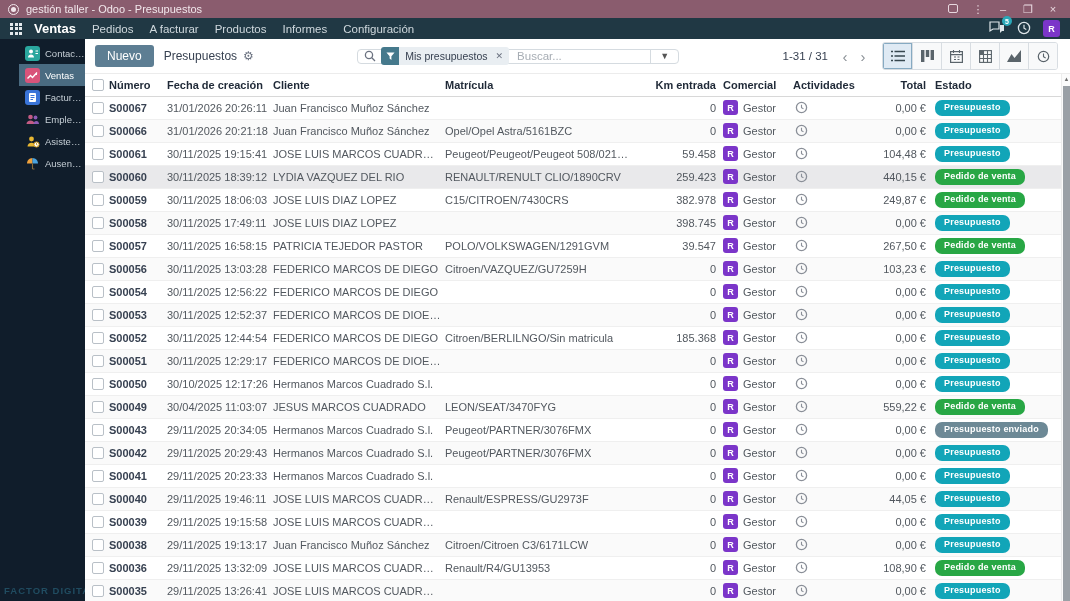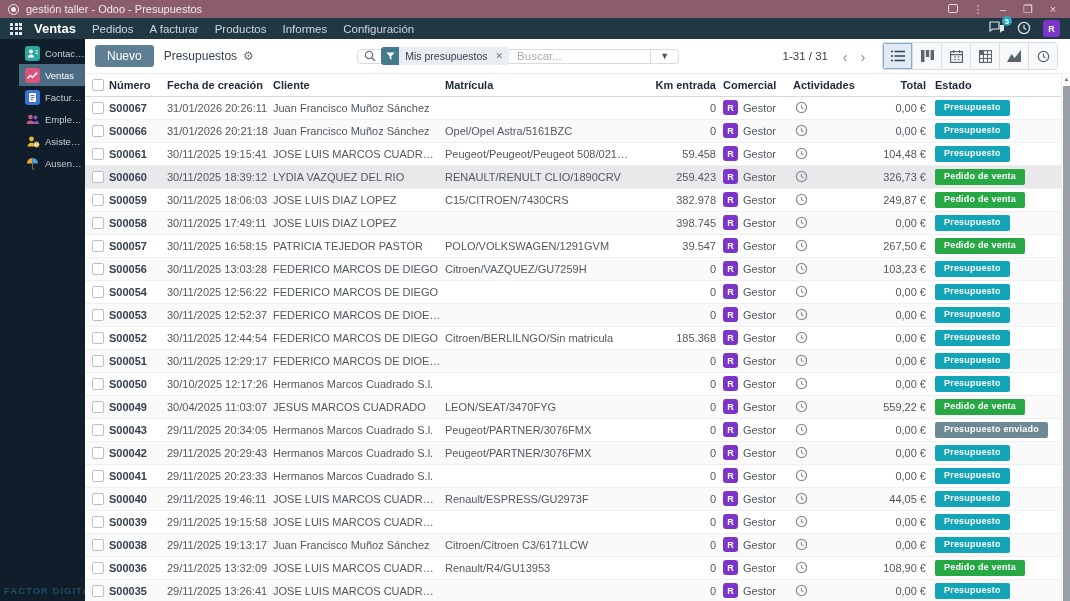--- a/index.html
+++ b/index.html
@@ -99,21 +99,21 @@
   th.h-total { padding-right:4px; }
   td.c-km { padding-right:2px; }
   .cb { display:inline-block; width:12px; height:12px; border:1px solid #b9c0c7; border-radius:2px;
     background:#fff; margin-left:5px; vertical-align:middle; }
   .avatar { display:inline-flex; width:15px; height:15px; background:#7b35c9; border-radius:3px;
     color:#fff; font-size:9px; font-weight:700; align-items:center; justify-content:center;
     vertical-align:middle; margin-right:5px; }
   .comercial-name { vertical-align:middle; }
   td.c-activ { padding-left:7px; }
   .badge { display:inline-block; color:#fff; font-size:9px; font-weight:700; line-height:1;
-    padding:3.5px 9px; border-radius:2px; letter-spacing:.2px; margin-left:3px; }
+    padding:3.5px 9px; border-radius:7px; letter-spacing:.2px; margin-left:3px; }
 
   
   .vscroll { position:absolute; top:0; right:0; bottom:0; width:9px; background:#fbfbfb;
     border-left:1px solid #ececec; }
   .vscroll .arrow { position:absolute; top:2px; left:1px; width:7px; text-align:center;
     font-size:6px; color:#707070; }
   .vscroll .thumb { position:absolute; top:12px; bottom:0; left:1px; width:7px; background:#9aa0a6; }
 </style>
 </head>
 <body>
@@ -405,21 +405,21 @@
       <span class="avatar">R</span><span class="comercial-name">Gestor</span>
     </td>
     <td class="c-activ">
       <span>
         <svg width="13" height="13" viewBox="0 0 14 14" style="vertical-align:middle">
                     <circle cx="7" cy="7" r="5.5" fill="none" stroke="#8a8f98" stroke-width="1.4"></circle>
                     <path d="M7 4v3.2l2.1 1.2" stroke="#8a8f98" stroke-width="1.2" fill="none"></path>
                   </svg>
       </span>
     </td>
-    <td class="c-total num">326,73 €</td>
+    <td class="c-total num">440,15 €</td>
     <td class="c-estado">
       <span class="badge" style="background: rgb(40, 167, 69);">Pedido de venta</span>
     </td>
   </tr>
             <tr>
     <td><span class="cb"></span></td>
     <td class="c-num">S00059</td>
     <td class="c-fecha">30/11/2025 18:06:03</td>
     <td class="c-cliente">JOSE LUIS DIAZ LOPEZ</td>
     <td class="c-matricula">C15/CITROEN/7430CRS</td>

